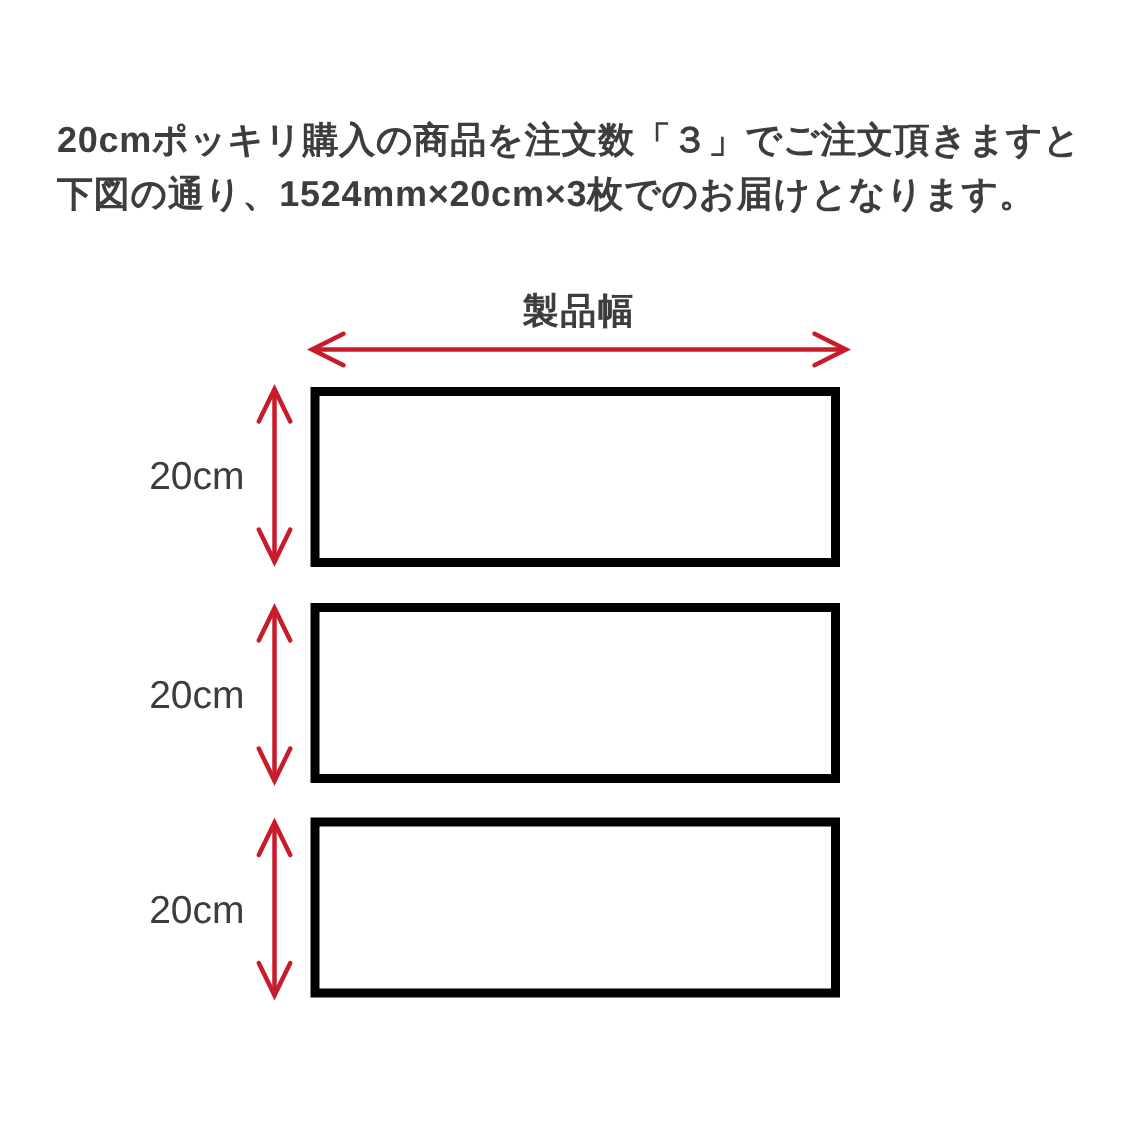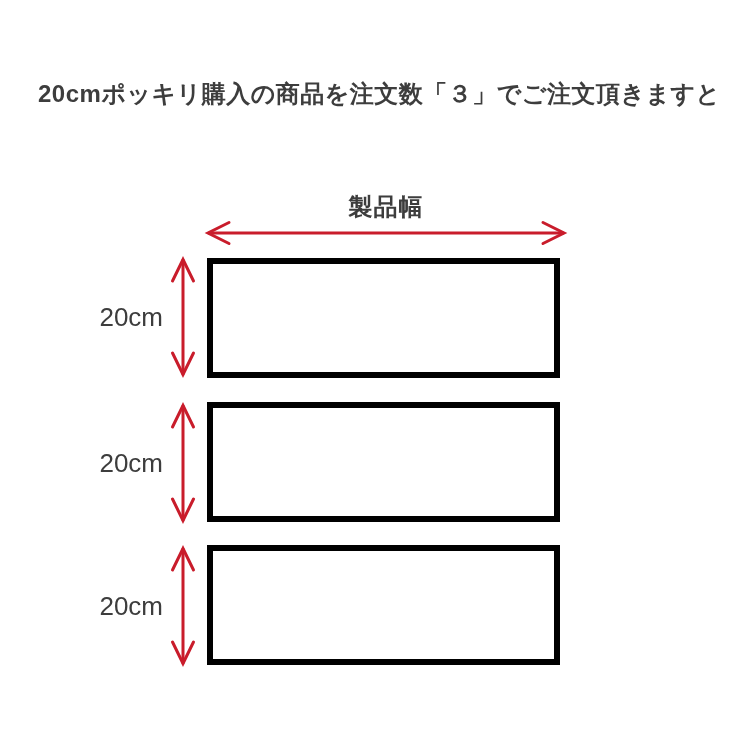--- a/index.html
+++ b/index.html
@@ -54,20 +54,21 @@
     color:var(--text-dark,#3d3d3d);
   }
 </style>
 </head>
 <body>
 
 <div class="page">
 
   <div class="intro">
     <div>20cmポッキリ購入の商品を注文数「３」でご注文頂きますと</div>
+    <div>下図の通り、1524mm×20cm×3枚でのお届けとなります。</div>
   </div>
 
   <div class="diagram">
 
     <div class="width-label">製品幅</div>
 
     <svg class="arrow h-arrow" width="366" height="28" viewBox="0 0 366 28">
       <line x1="6" y1="14" x2="360" y2="14" stroke-width="2.5"></line>
       <polyline points="26,3.5 5,14 26,24.5"></polyline>
       <polyline points="340,3.5 361,14 340,24.5"></polyline>

